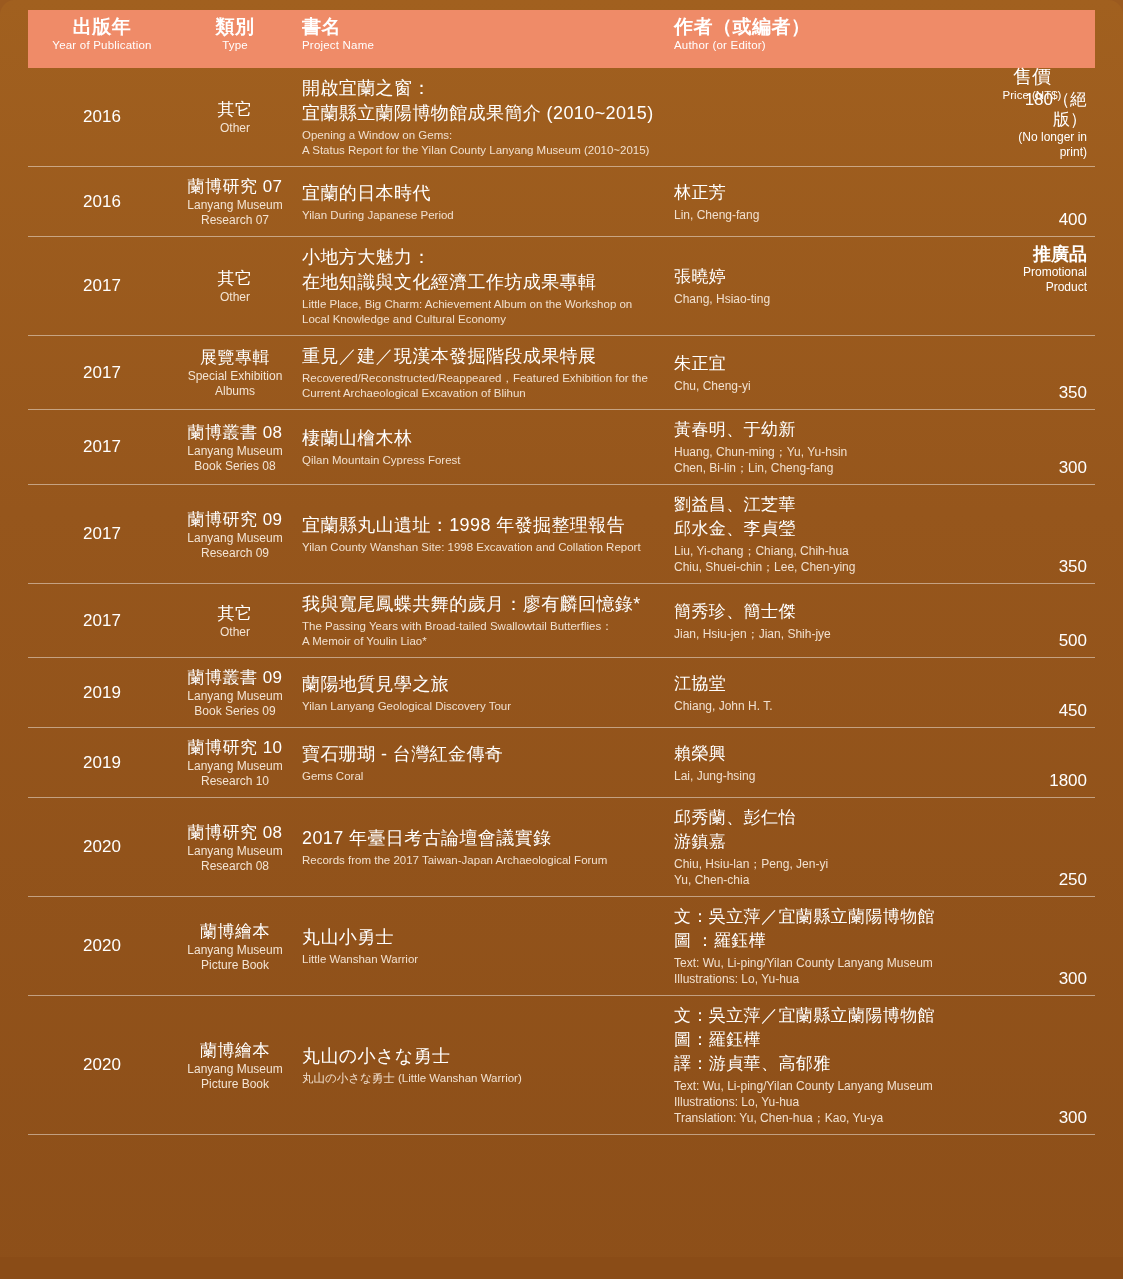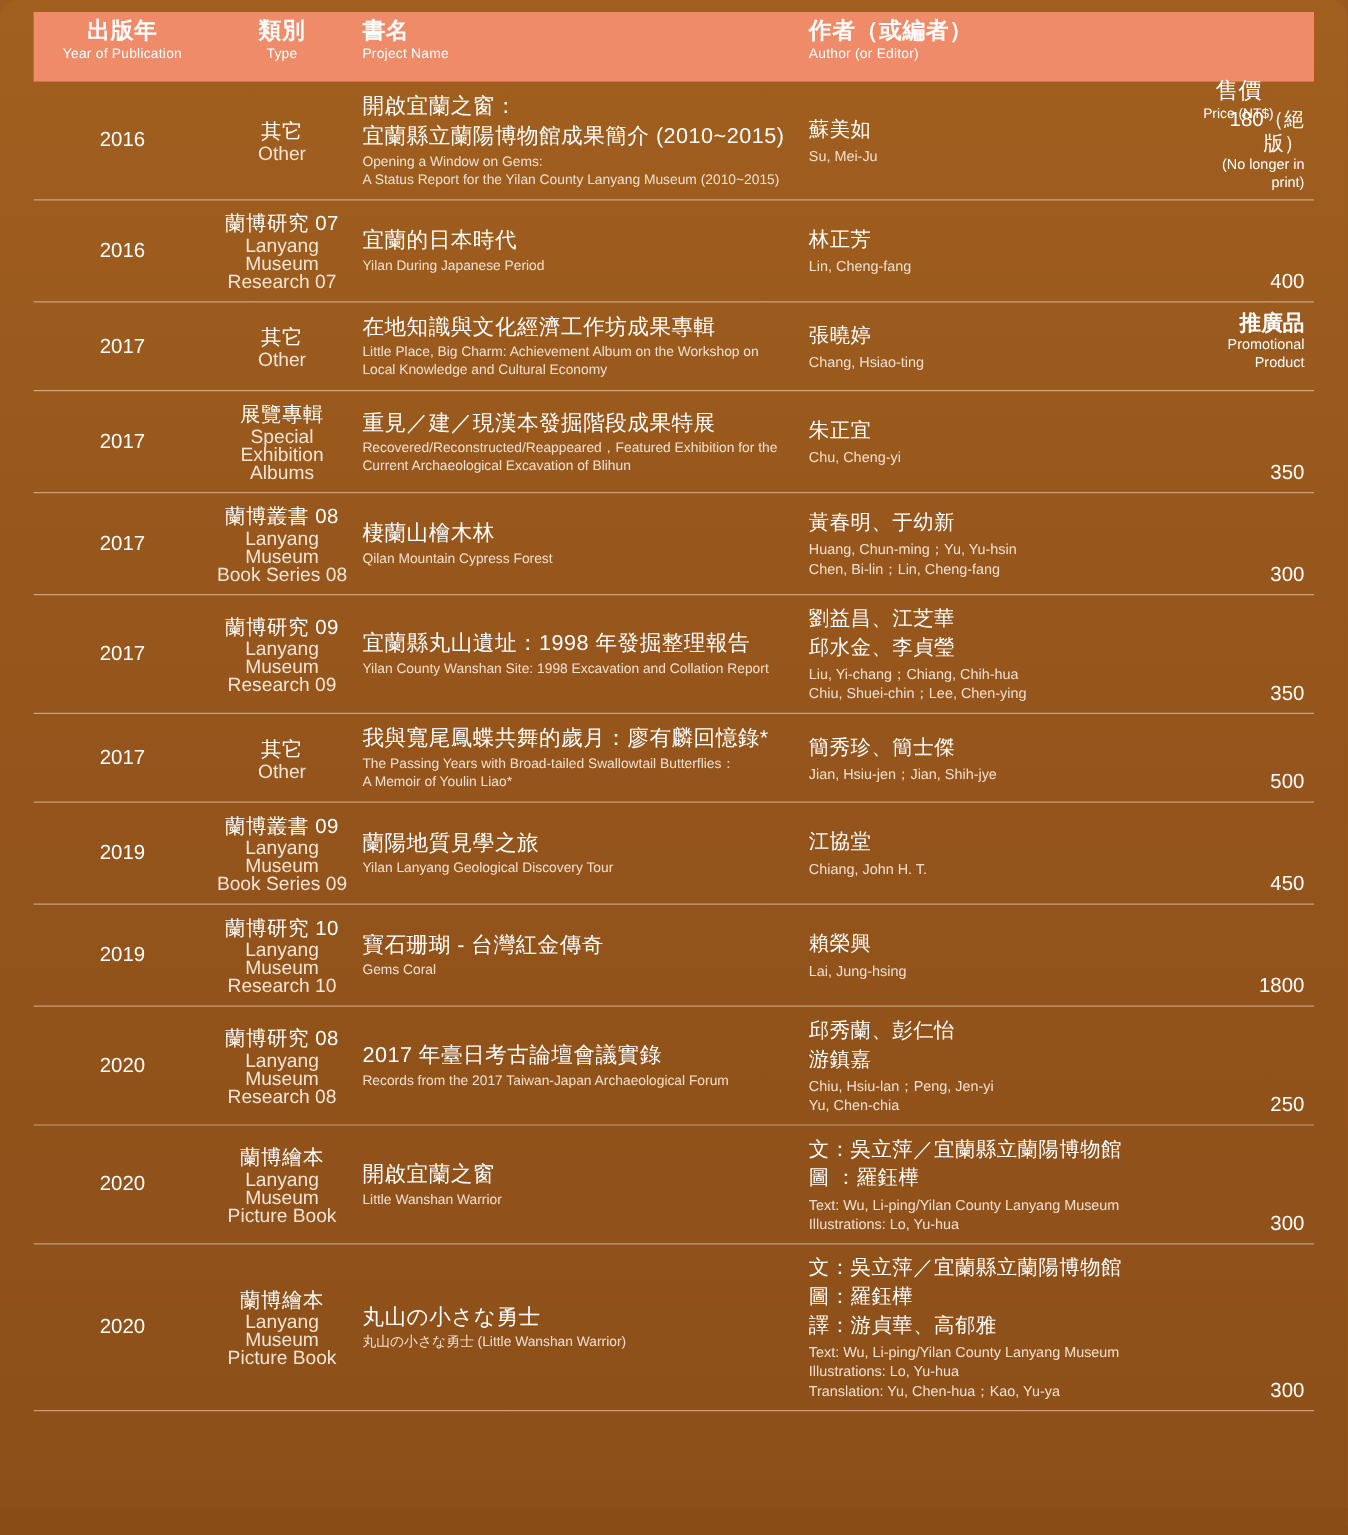--- a/index.html
+++ b/index.html
@@ -99,21 +99,21 @@
     width: 118px;
     text-align: center;
     align-self: center;
   }
   .c-type .zh {
     font-size: 17px;
     line-height: 23px;
     letter-spacing: 0.5px;
   }
   .c-type .en {
-    font-size: 16px;
+    font-size: 12px;
     line-height: 15px;
     color: #f3e4d4;
   }
   .c-name {
     width: 372px;
     padding-left: 8px;
     align-self: center;
   }
   .c-name .zh {
     font-size: 18px;
@@ -225,28 +225,20 @@
         <div class="cell c-name">
           <div class="zh">
             <div>開啟宜蘭之窗：</div>
             <div>宜蘭縣立蘭陽博物館成果簡介 (2010~2015)</div>
           </div>
           <div class="en">
             <div>Opening a Window on Gems:</div>
             <div>A Status Report for the Yilan County Lanyang Museum (2010~2015)</div>
           </div>
         </div>
-        <div class="cell c-author">
-          <div class="zh">
-            <div>蘇美如</div>
-          </div>
-          <div class="en">
-            <div>Su, Mei-Ju</div>
-          </div>
-        </div>
         <div class="cell c-price"><span>180（絕版）</span><span class="note">(No longer in print)</span></div>
       </div>
       <div class="row">
         <div class="cell c-year">2016</div>
         <div class="cell c-type">
           <div class="zh">蘭博研究 07</div>
           <div class="en">
             <div>Lanyang Museum</div>
             <div>Research 07</div>
           </div>
@@ -272,20 +264,21 @@
       <div class="row">
         <div class="cell c-year">2017</div>
         <div class="cell c-type">
           <div class="zh">其它</div>
           <div class="en">
             <div>Other</div>
           </div>
         </div>
         <div class="cell c-name">
           <div class="zh">
+            <div>小地方大魅力：</div>
             <div>在地知識與文化經濟工作坊成果專輯</div>
           </div>
           <div class="en">
             <div>Little Place, Big Charm: Achievement Album on the Workshop on</div>
             <div>Local Knowledge and Cultural Economy</div>
           </div>
         </div>
         <div class="cell c-author">
           <div class="zh">
             <div>張曉婷</div>
@@ -498,21 +491,21 @@
         <div class="cell c-year">2020</div>
         <div class="cell c-type">
           <div class="zh">蘭博繪本</div>
           <div class="en">
             <div>Lanyang Museum</div>
             <div>Picture Book</div>
           </div>
         </div>
         <div class="cell c-name">
           <div class="zh">
-            <div>開啟宜蘭之窗</div>
+            <div>丸山小勇士</div>
           </div>
           <div class="en">
             <div>Little Wanshan Warrior</div>
           </div>
         </div>
         <div class="cell c-author">
           <div class="zh">
             <div>文：吳立萍／宜蘭縣立蘭陽博物館</div>
             <div>圖 ：羅鈺樺</div>
           </div>

